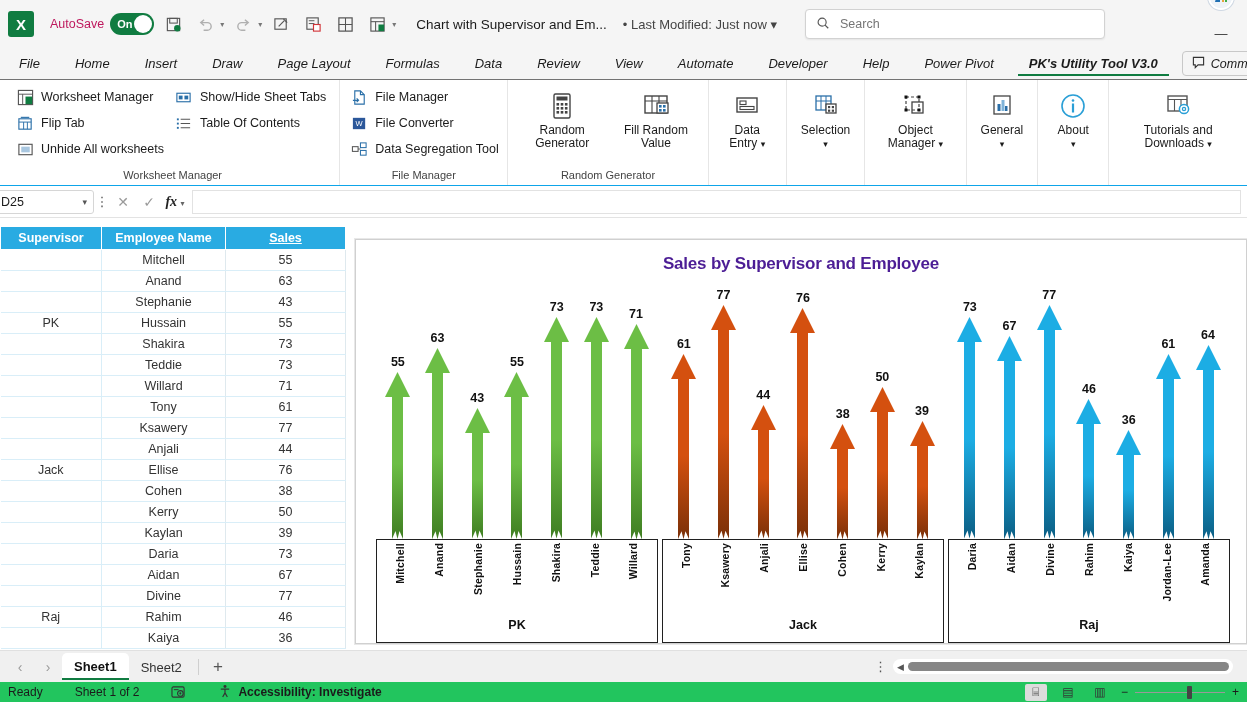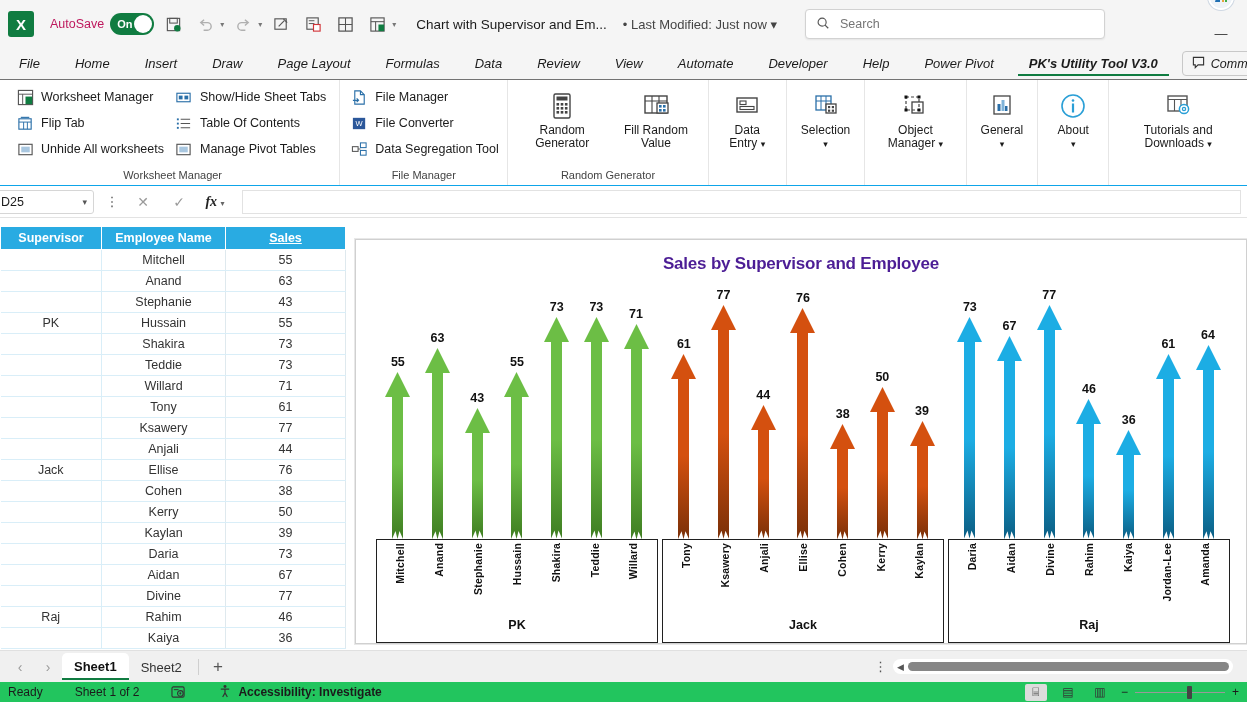--- a/index.html
+++ b/index.html
@@ -108,21 +108,21 @@
   .bigbtn {
     width:auto; min-width:58px; padding:3px 8px; display:flex; flex-direction:column;
     align-items:center; gap:3px; cursor:pointer; border-radius:3px;
   }
   .bigbtn .ic { width:30px; height:30px; display:flex; align-items:center; justify-content:center;}
   .bigbtn .lbl { font-size:12px; text-align:center; line-height:13px; color:#1b1b1b;}
 
   
   .fbar {
     height:32px; background:#fff; display:flex; align-items:center;
-    gap:10px; padding:2px 6px; border-bottom:1px solid #e3e3e3;
+    gap:0; padding:2px 6px; border-bottom:1px solid #e3e3e3;
   }
   .namebox {
     width:100px; height:24px; border:1px solid #d6d6d6; border-radius:3px;
     background:#fff; display:flex; align-items:center; padding:0 6px;
     font-size:12.5px; justify-content:space-between; margin-left:-12px;
   }
   .fb-sep { width:16px; text-align:center; color:#555; font-size:13px; cursor:pointer;}
   .fb-ic { width:26px; text-align:center; color:#9a9a9a; font-size:14px; cursor:pointer;}
   .fb-ic.fx { color:#222; font-style:italic; font-weight:bold; font-family:"Liberation Serif", serif;}
   .fb-input {
@@ -409,29 +409,20 @@
           <span class="ic">
             <svg width="17" height="17" viewBox="0 0 18 18">
                 <path d="M6 4.5h10M6 9h10M6 13.5h10" stroke="#555" stroke-width="1.3"></path>
                 <rect x="2" y="3.6" width="2" height="2" fill="#2a6fa8"></rect>
                 <rect x="2" y="8.1" width="2" height="2" fill="#2a6fa8"></rect>
                 <rect x="2" y="12.6" width="2" height="2" fill="#2a6fa8"></rect>
               </svg>
           </span>
           <span>Table Of Contents</span>
         </div>
-        <div class="ritem">
-          <span class="ic">
-            <svg width="17" height="17" viewBox="0 0 18 18">
-                <rect x="2" y="3.5" width="14" height="11" fill="none" stroke="#555" stroke-width="1.2"></rect>
-                <rect x="4.5" y="6" width="9" height="6" fill="#a9c7e0"></rect>
-              </svg>
-          </span>
-          <span>Manage Pivot Tables</span>
-        </div>
       </div>
     </div>
     <div class="glabel">Worksheet Manager</div>
   </div>
 
   <div class="rgroup" style="min-width:168px;">
     <div class="gbody">
       <div class="rcol">
         <div class="ritem">
           <span class="ic">

